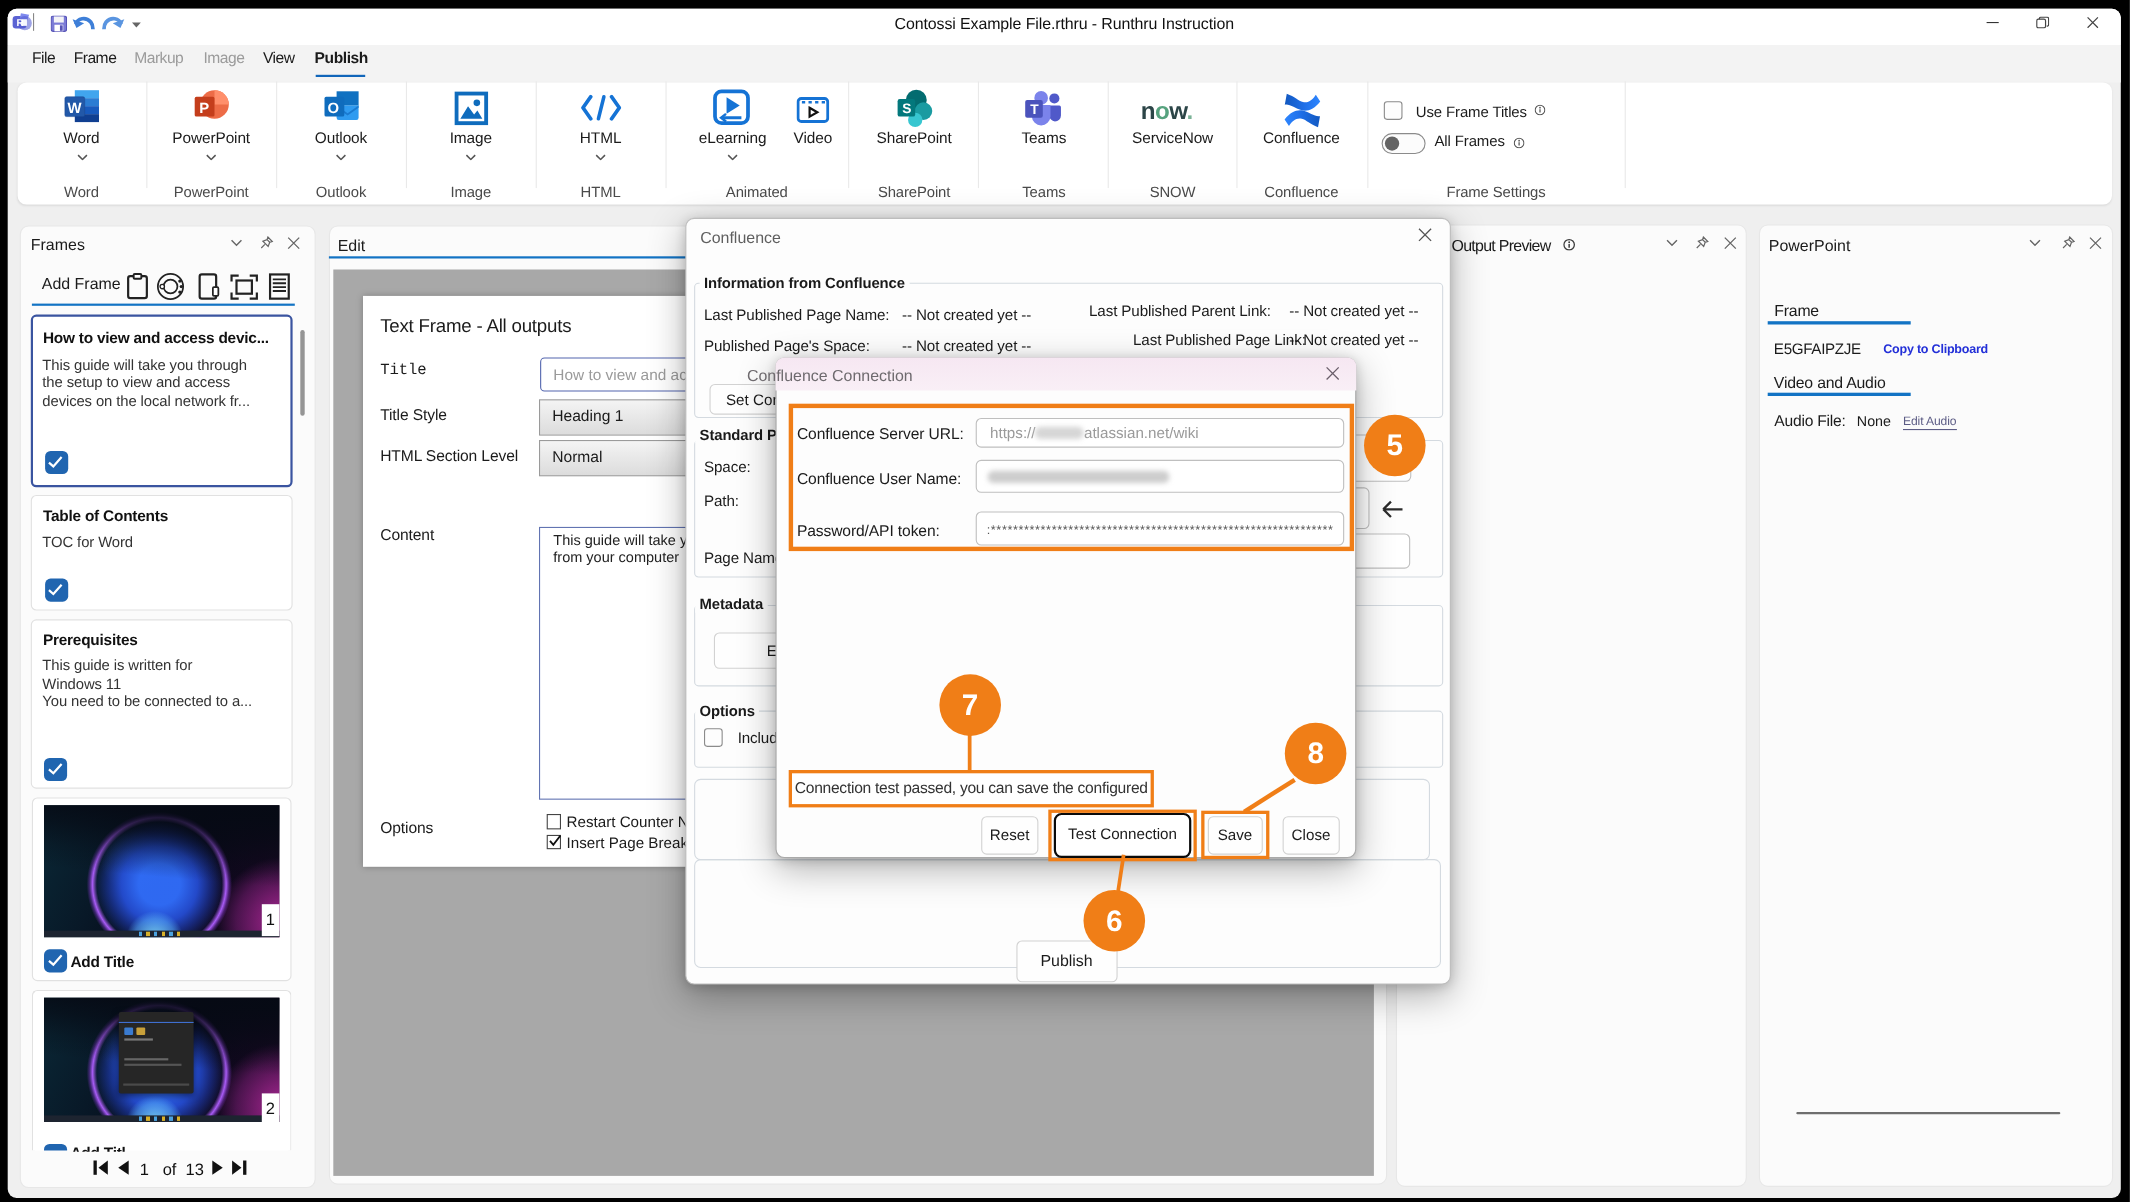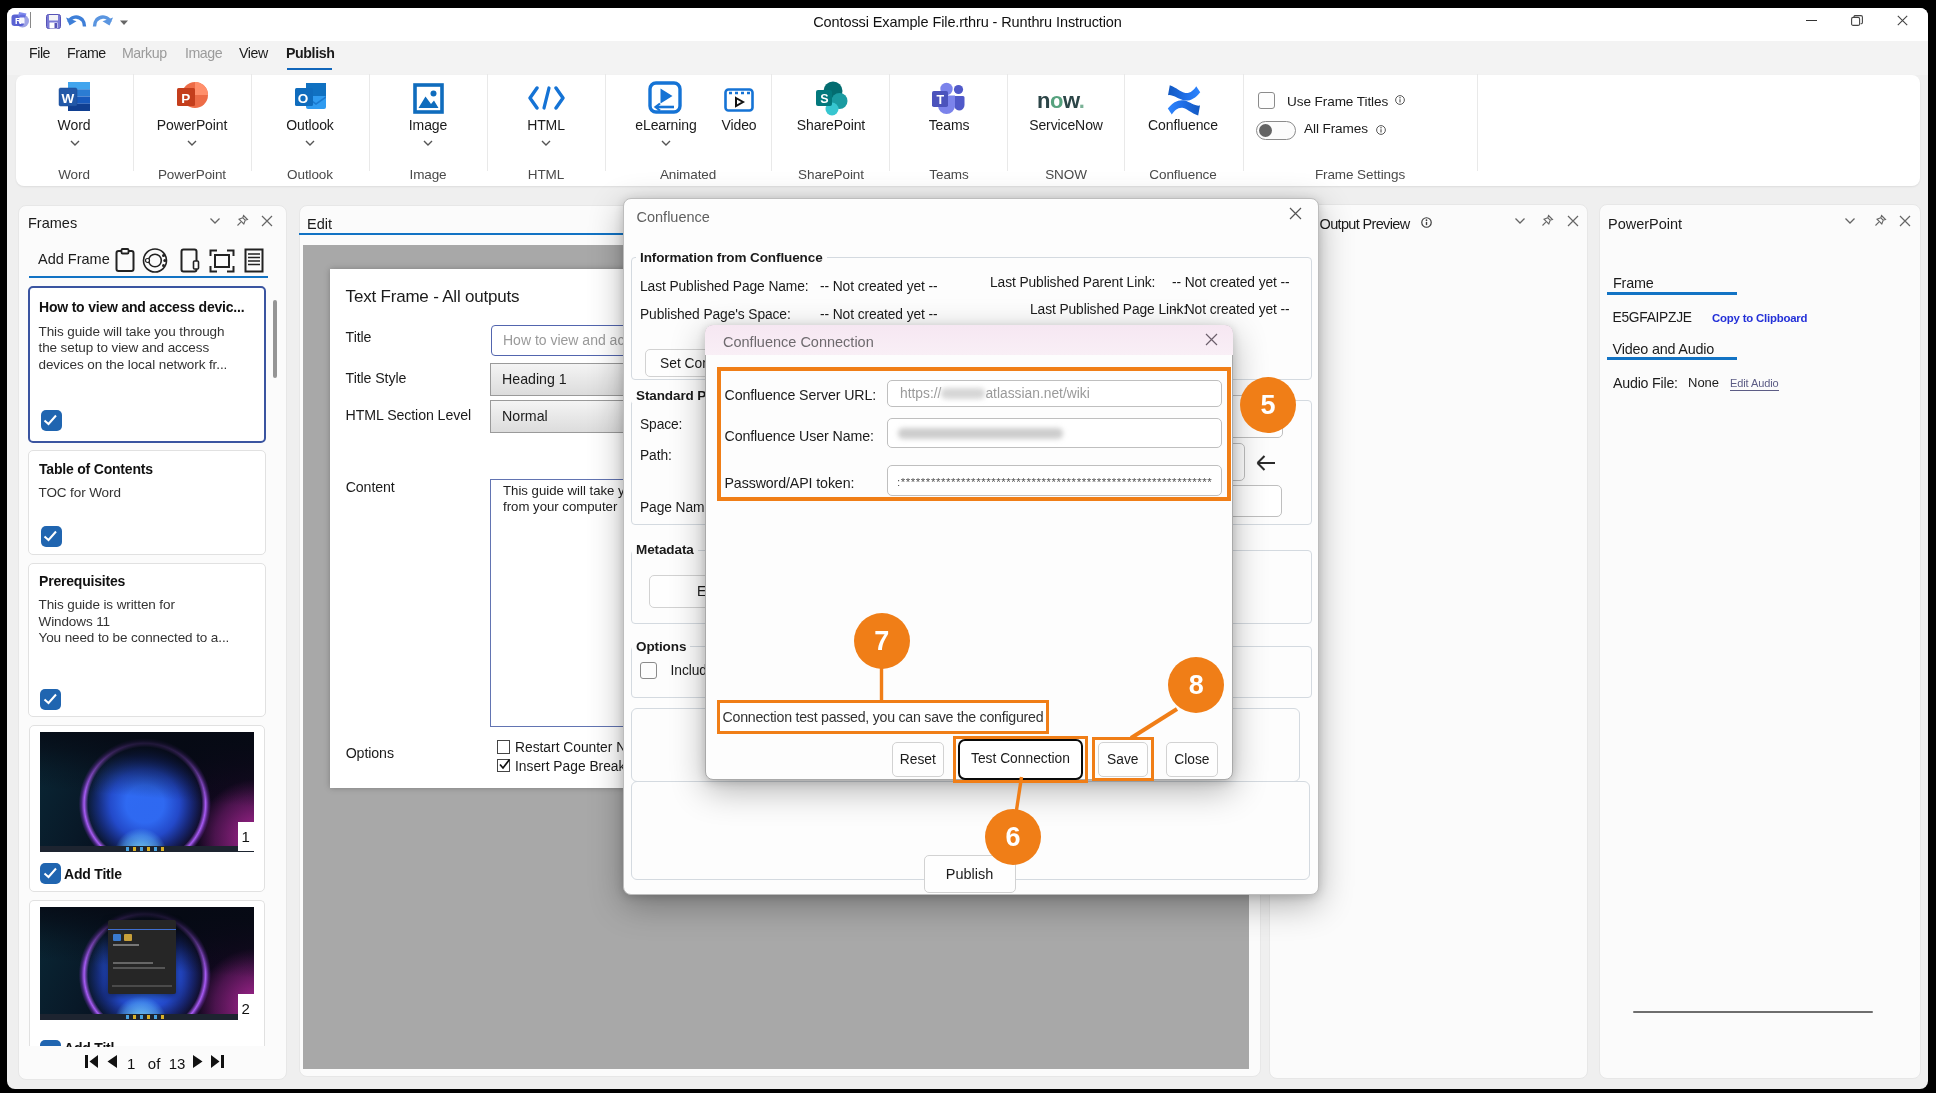--- a/index.html
+++ b/index.html
@@ -353,21 +353,21 @@
     <path d="M1 1 L9.5 7.5 L1 14 Z" fill="#111"></path>
     <rect x="11" y="1" width="3" height="13" fill="#111"></rect>
   </svg>
 
 <div class="panel" style="left:298.7px;top:204.5px;width:962px;height:872.5px;"></div>
 <div class="phead" style="left:307px;top:215.5px;">Edit</div>
 <div class="blueline" style="left:299px;top:233.2px;width:961px;"></div>
 <div class="abs" style="left:303.2px;top:244.8px;width:946.2px;height:824.2px;background:#a8a8a8;"></div>
 <div class="abs" style="left:329.6px;top:269px;width:893px;height:519px;background:#fff;box-shadow:0 0 6px rgba(0,0,0,.25);"></div>
 <div class="abs" style="left:345.6px;top:286.5px;font-size:17px;color:#1b1b1b;letter-spacing:-0.2px;">Text Frame - All outputs</div>
-<div class="flabel" style="left:345.6px;top:329px;font-size:14.2px;">Title</div>
+<div class="flabel" style="left:345.6px;top:329px;font-size:14.2px;font-family:Liberation Mono, monospace;">Title</div>
 <div class="abs" style="left:491px;top:324.6px;width:709px;height:31px;background:#fff;border:1.4px solid #5265ae;border-radius:4px;"></div>
 <div class="abs" style="left:503px;top:332px;font-size:14px;color:#9a9a9a;">How to view and access devices on the local network</div>
 <div class="flabel" style="left:345.6px;top:369.5px;font-size:14.2px;">Title Style</div>
 <div class="abs" style="left:490px;top:363px;width:710px;height:33px;background:linear-gradient(#f4f4f4,#e9e9e9 45%,#dcdcdc);border:1px solid #9a9a9a;"></div>
 <div class="abs" style="left:502px;top:371px;font-size:14.2px;color:#1b1b1b;">Heading 1</div>
 <div class="flabel" style="left:345.6px;top:406.5px;font-size:14.2px;">HTML Section Level</div>
 <div class="abs" style="left:490px;top:400px;width:710px;height:33px;background:linear-gradient(#f4f4f4,#e9e9e9 45%,#dcdcdc);border:1px solid #9a9a9a;"></div>
 <div class="abs" style="left:502px;top:408px;font-size:14.2px;color:#1b1b1b;">Normal</div>
 <div class="flabel" style="left:345.7px;top:478.7px;font-size:14.2px;">Content</div>
 <div class="abs" style="left:490.3px;top:478.7px;width:710px;height:248px;background:#fff;border:1px solid #6274b2;"></div>
@@ -453,21 +453,21 @@
 <div class="grplbl" style="left:632px;top:638.9px;z-index:12;">Options</div>
 <div class="grp" style="left:631px;top:646px;width:681.4px;height:52px;z-index:11;"></div>
 <div class="abs" style="left:640px;top:661.5px;width:17px;height:17px;border:1px solid #8b8b8b;border-radius:3px;background:#fdfdfd;z-index:12;"></div>
 <div class="flabel" style="left:670.6px;top:663px;z-index:12;">Include Metadata</div>
 <div class="grp" style="left:631px;top:707.7px;width:669px;height:74px;border-radius:6px;z-index:11;"></div>
 <div class="grp" style="left:631px;top:780.5px;width:679px;height:99px;border-radius:6px;z-index:11;"></div>
 <div class="btn" style="left:923.5px;top:855px;width:92.2px;height:38px;line-height:37px;font-size:14.5px;z-index:12;">Publish</div>
 
 <div class="dlg" style="left:705px;top:325.2px;width:528px;height:455px;z-index:20;border-color:#a9a9a9;"></div>
 <div class="abs" style="left:705px;top:325.2px;width:528px;height:30px;background:linear-gradient(180deg,#f6e7f2,#f9eff6);border-radius:8px 8px 0 0;z-index:21;"></div>
-<div class="abs" style="left:723px;top:333.5px;font-size:14.5px;color:#6e6a6e;z-index:22;">Confluence Connection</div>
+<div class="abs" style="left:679px;top:333.5px;font-size:14.5px;color:#6e6a6e;z-index:22;">Confluence Connection</div>
 <svg class="abs" style="left:1205px;top:332.5px;z-index:22" width="13" height="13" viewBox="0 0 13 13">
     <path d="M1 1 L12 12 M12 1 L1 12" stroke="#6b5f6b" stroke-width="1.2"></path>
   </svg>
 <div class="orangebox" style="left:716.5px;top:367px;width:514.5px;height:133.5px;z-index:21;"></div>
 <div class="flabel" style="left:724.5px;top:387.3px;font-size:14.2px;z-index:22;">Confluence Server URL:</div>
 <div class="input" style="left:887px;top:380.2px;width:335px;height:27px;z-index:21;"></div>
 <div class="abs" style="left:900px;top:386px;font-size:13.8px;color:#9a9a9a;z-index:22;">https://<span style="display:inline-block;width:44px;height:11px;background:#d6d6d6;border-radius:5px;filter:blur(2.5px);vertical-align:-1px;"></span>atlassian.net/wiki</div>
 <div class="flabel" style="left:724.5px;top:427.5px;font-size:14.2px;z-index:22;">Confluence User Name:</div>
 <div class="input" style="left:887px;top:417.7px;width:335px;height:30.4px;z-index:21;"></div>
 <div class="abs" style="left:898px;top:428px;width:165px;height:11px;background:#cdcdcd;border-radius:5px;filter:blur(2.5px);z-index:22;"></div>

